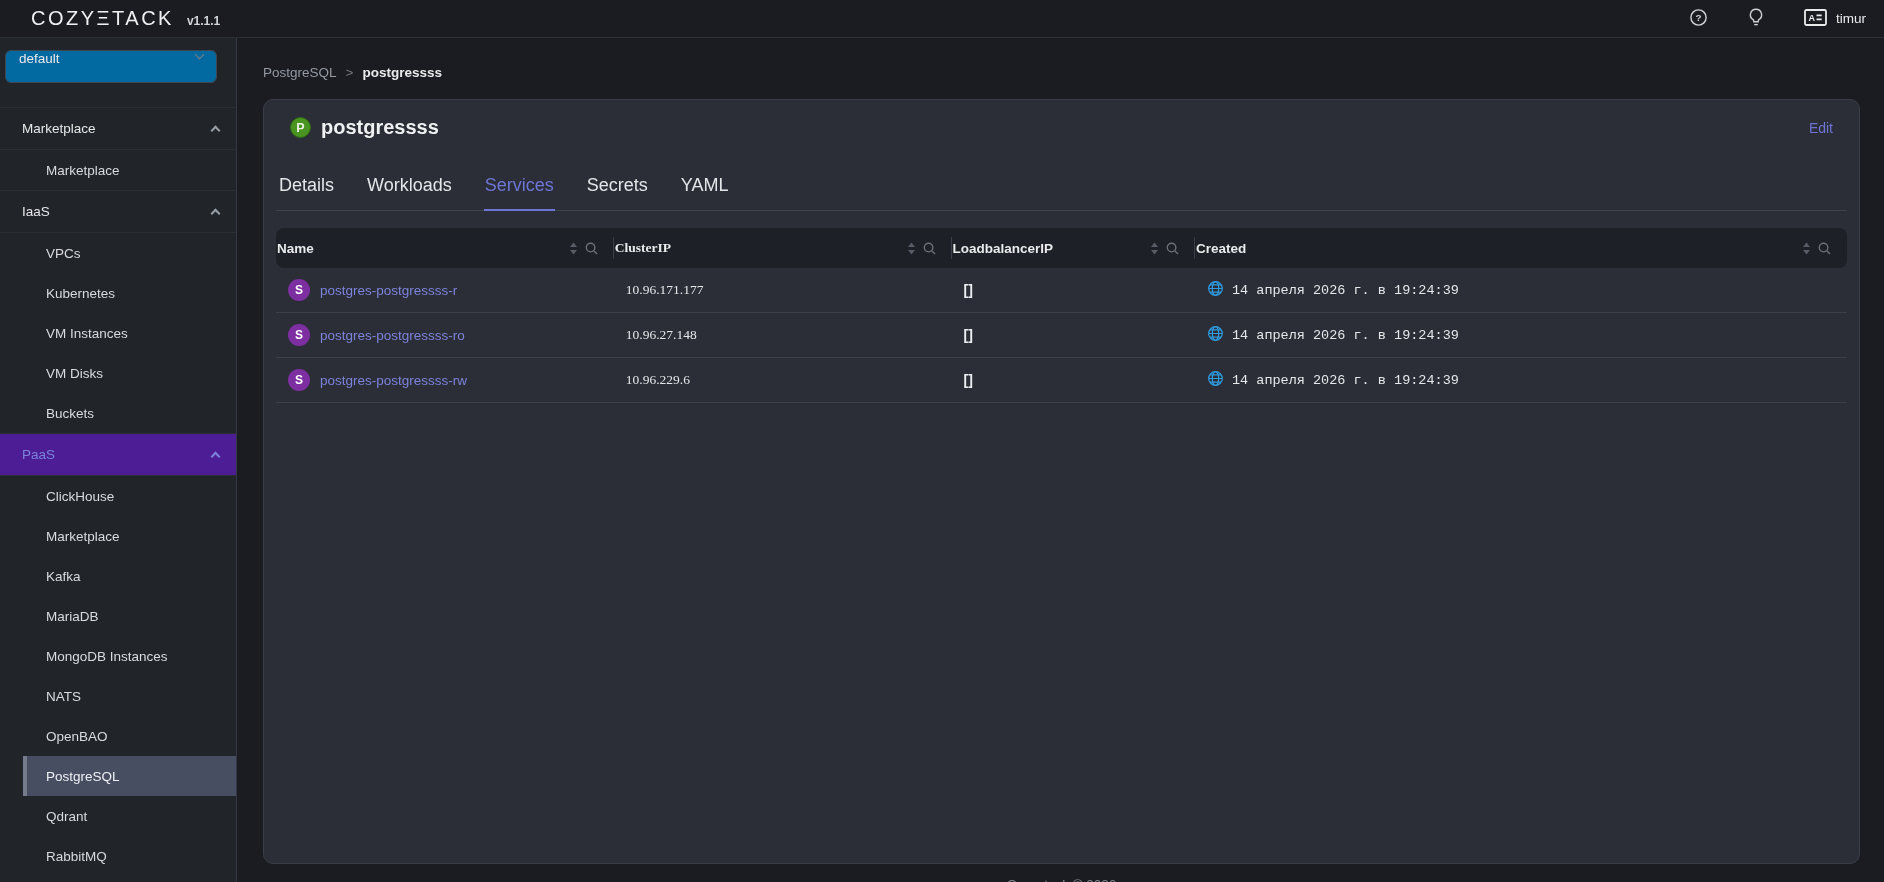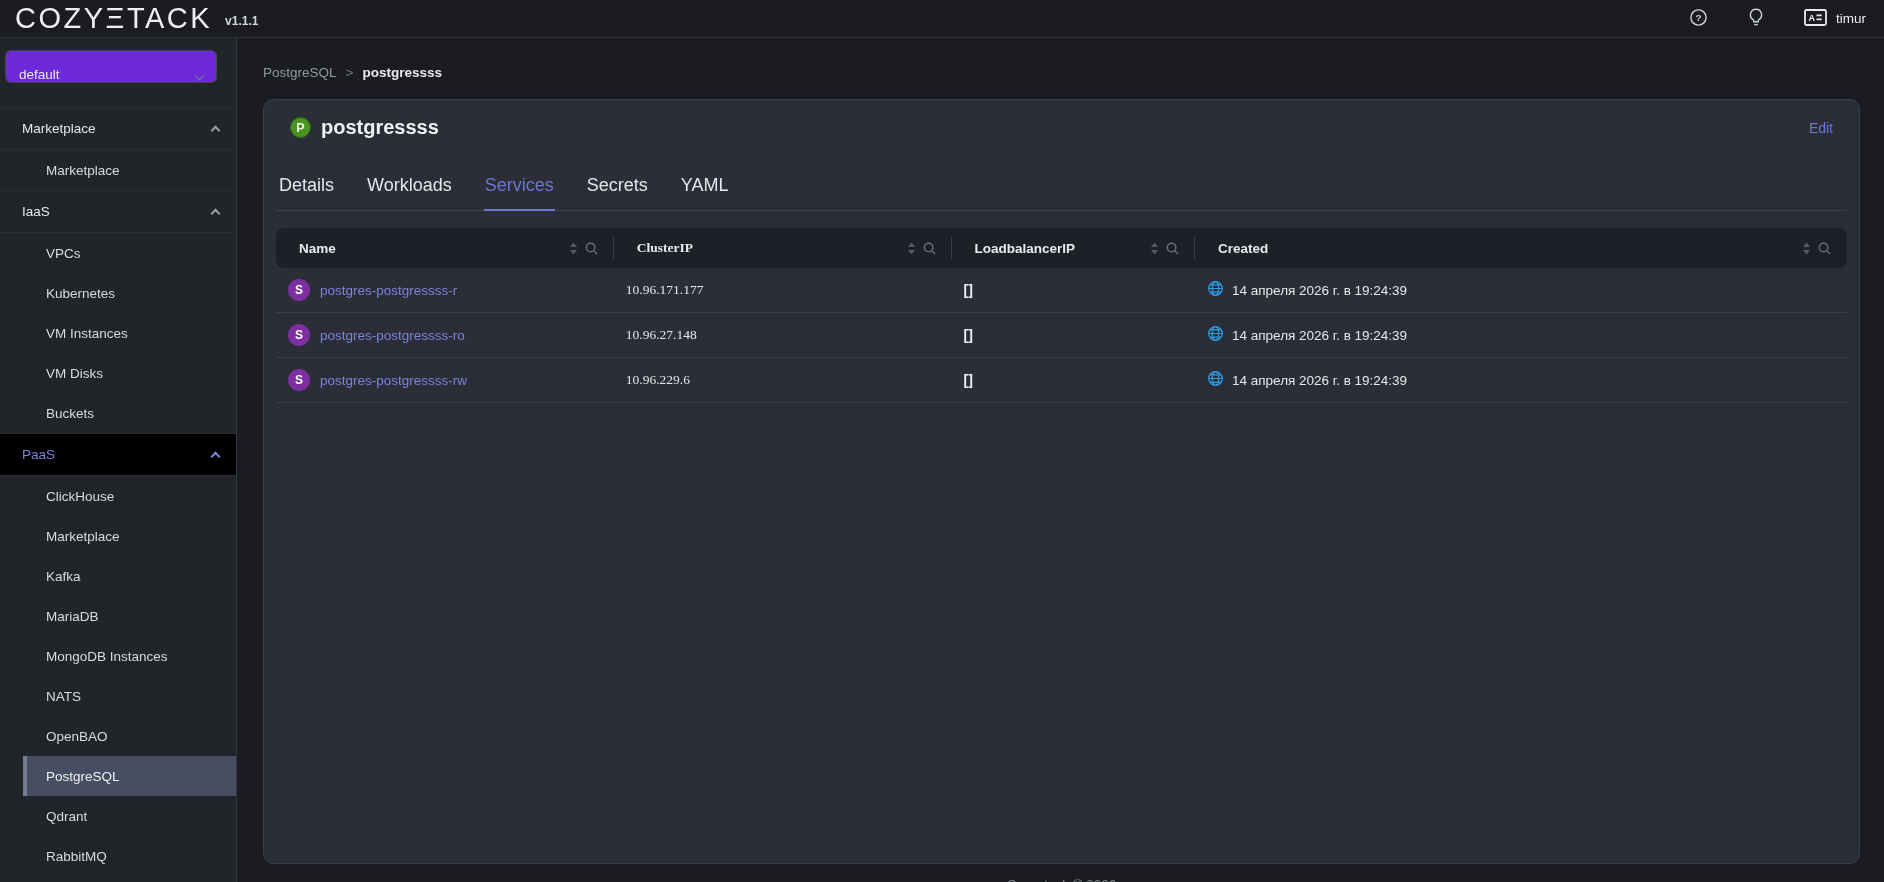--- a/index.html
+++ b/index.html
@@ -10,53 +10,53 @@
     color:#e9eaec;
     font-size:13.5px;
   }
   
   .topbar {
     height:38px; display:flex; align-items:center;
     padding:0 18px 0 15px;
     border-bottom:1px solid #2c2f36;
     background:#1a1c21;
   }
-  .logo { font-size:29px; letter-spacing:2.5px; color:#eef0f2; font-weight:400; cursor:pointer; }
+  .logo { font-size:20px; letter-spacing:2.5px; color:#eef0f2; font-weight:400; cursor:pointer;margin-left:16px; }
   .version { margin-left:13px; font-size:12px; font-weight:700; color:#d3d6db; padding-top:4px; }
   .topbar-spacer { flex:1; }
   .topbar-actions { display:flex; align-items:center; gap:40px; }
   .icon-btn { display:flex; align-items:center; cursor:pointer; background:none; border:none; }
   .user-chip { display:flex; align-items:center; gap:9px; cursor:pointer; }
   .user-name { font-size:13.5px; color:#e9eaec; }
 
   
   .layout { display:flex; height:844px; }
 
   
   .sidebar {
     width:237px; background:#212429; border-right:1px solid #343842;
     flex-shrink:0; overflow:hidden;
   }
   .ws-select {
     margin:12px 19px 24px 5px; height:33px;
-    background:#6d28d9; border:1px solid #41454f; border-radius:6px;
-    display:flex; align-items:flex-end; justify-content:space-between;
+    background:#0369a1; border:1px solid #41454f; border-radius:6px;
+    display:flex; align-items:flex-start; justify-content:space-between;
     padding:0 13px; cursor:pointer;
   }
   .ws-select-value { color:#e9eaec; font-size:13.5px; }
   .chev { display:inline-block; width:7px; height:7px;
     border-right:2px solid #9aa0a8; border-bottom:2px solid #9aa0a8; }
   .chev.down { transform:rotate(45deg); margin-bottom:3px; border-width:1.5px; border-color:#787e88; }
   .chev.up { transform:rotate(225deg); margin-top:4px; }
   .section-header {
     height:43px; display:flex; align-items:center; justify-content:space-between;
     padding:0 17px 0 22px; border-top:1px solid #2b2e35; border-bottom:1px solid #2b2e35;
     color:#e7e8ea; cursor:pointer;
   }
-  .section-header.highlight { background:#000000; color:#7c83d8; }
+  .section-header.highlight { background:#4c1d95; color:#7c83d8; }
   .section-header.highlight .chev { border-color:#7c83d8; }
   .nav-item {
     height:40px; margin-left:23px; padding-left:23px;
     display:flex; align-items:center; color:#d9dbde; cursor:pointer;
   }
   .nav-item.selected {
     background:#474e61; box-shadow:inset 4px 0 0 #747c8c; color:#eef0f3;
   }
 
   
@@ -83,21 +83,21 @@
 
   .tabs { margin-top:36px; display:flex; gap:31px; border-bottom:1px solid #3e424d; padding:0 2px; }
   .tab { font-size:18px; color:#e4e6e9; padding:0 1px 13px 1px; cursor:pointer; border-bottom:2px solid transparent; margin-bottom:-1px; }
   .tab.active { color:#6d75d5; border-bottom-color:#6d75d5; }
 
   .thead {
     margin-top:17px; height:40px; background:#1d2026; border-radius:8px;
     display:flex; align-items:stretch;
   }
   .th {
-    display:flex; align-items:center; gap:7px; padding:0 16px 0 23px; position:relative;
+    display:flex; align-items:center; gap:7px; padding:0 16px 0 1px; position:relative;
     font-weight:700; font-size:13.5px; color:#e9eaec;
   }
   .th:not(:last-child)::after {
     content:""; position:absolute; right:0; top:9px; height:22px; width:1px; background:#3b3f49;
   }
   .th-label { flex:1; }
   .th .sort-ic, .th .search-ic { cursor:pointer; display:flex; align-items:center; }
   .col-name { width:21.5%; }
   .col-cluster { width:21.5%;font-family:Liberation Serif, serif; }
   .col-lb { width:15.5%; }
@@ -105,21 +105,21 @@
 
   .trow { display:flex; align-items:center; height:45px; border-bottom:1px solid #3c404b; }
   .td { display:flex; align-items:center; padding:0 16px 0 12px; font-size:13.5px; color:#e5e7ea; }
   .svc-badge {
     width:22px; height:22px; border-radius:50%; background:#7d2fa2; color:#fff;
     font-size:12px; font-weight:700; display:flex; align-items:center; justify-content:center;
     margin-right:10px; flex-shrink:0;
   }
   .svc-link { color:#7c83da; cursor:pointer; }
   .lb-val { font-weight:700; font-size:14px; color:#eceff2; }
-  .created-cell { gap:8px; }
+  .created-cell { gap:8px;font-family:Liberation Mono, monospace; }
 
   .footer { margin-top:13px; text-align:center; color:#82878f; font-size:13.5px; }
 </style>
 </head>
 <body>
 
 <div class="topbar">
   <div class="logo">COZYΞTACK</div>
   <div class="version">v1.1.1</div>
   <div class="topbar-spacer"></div>

